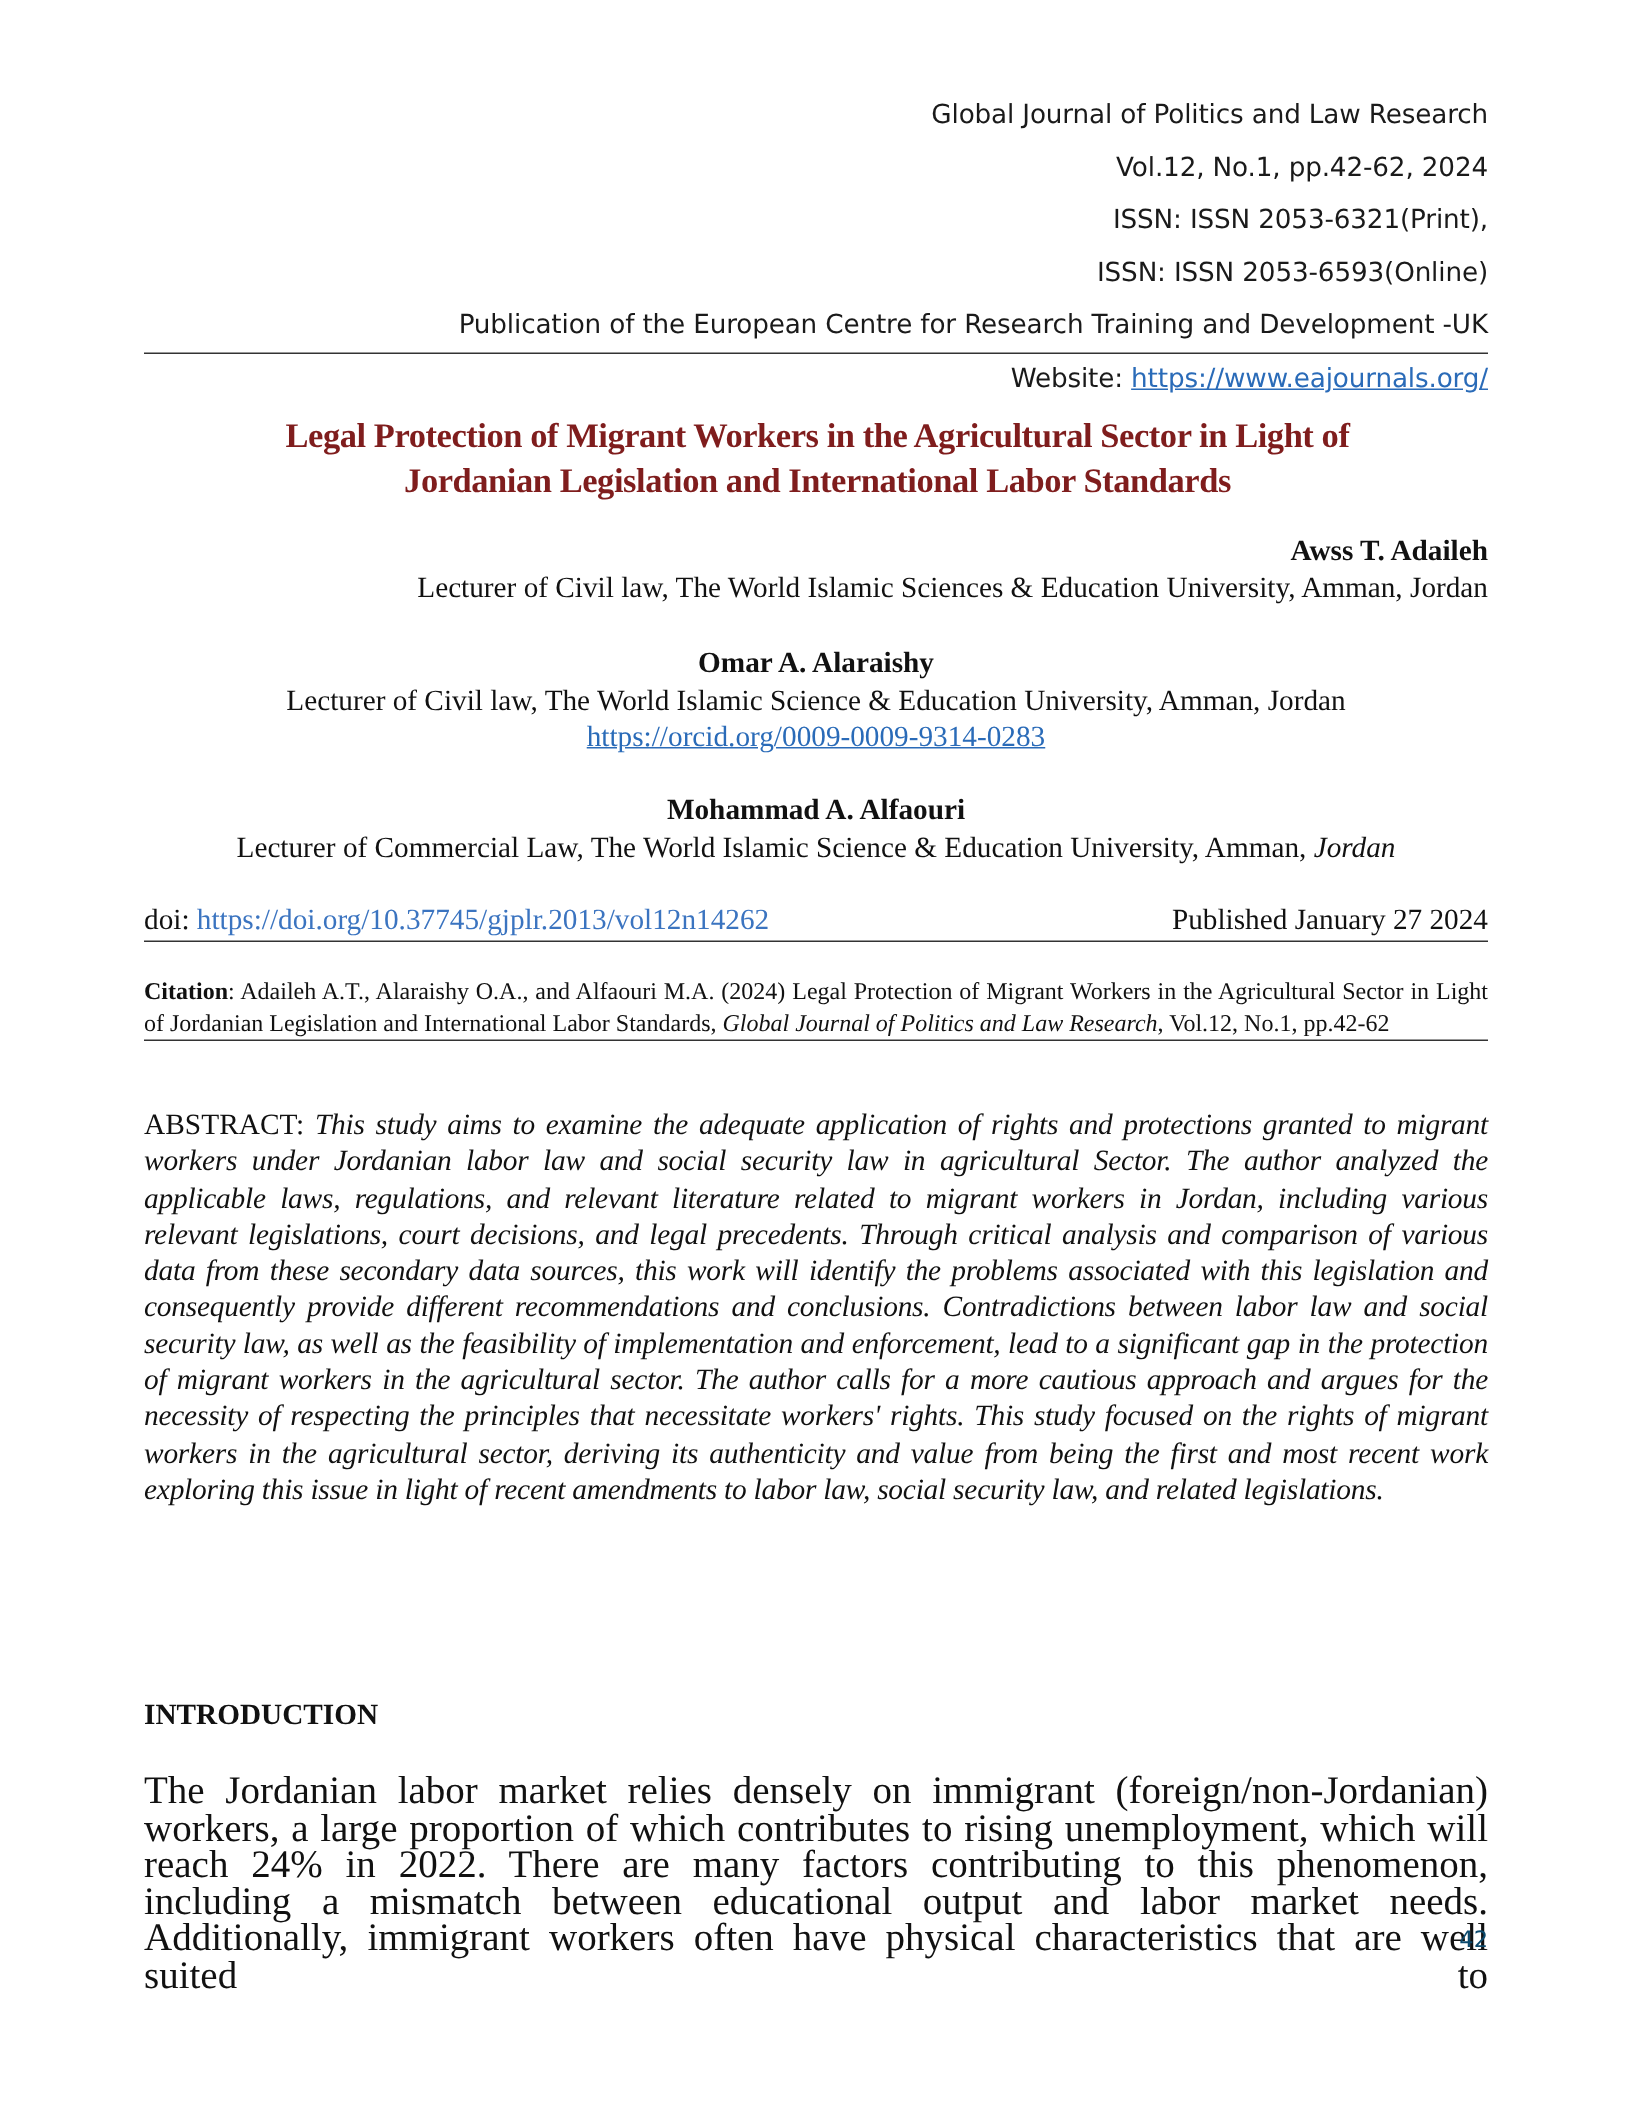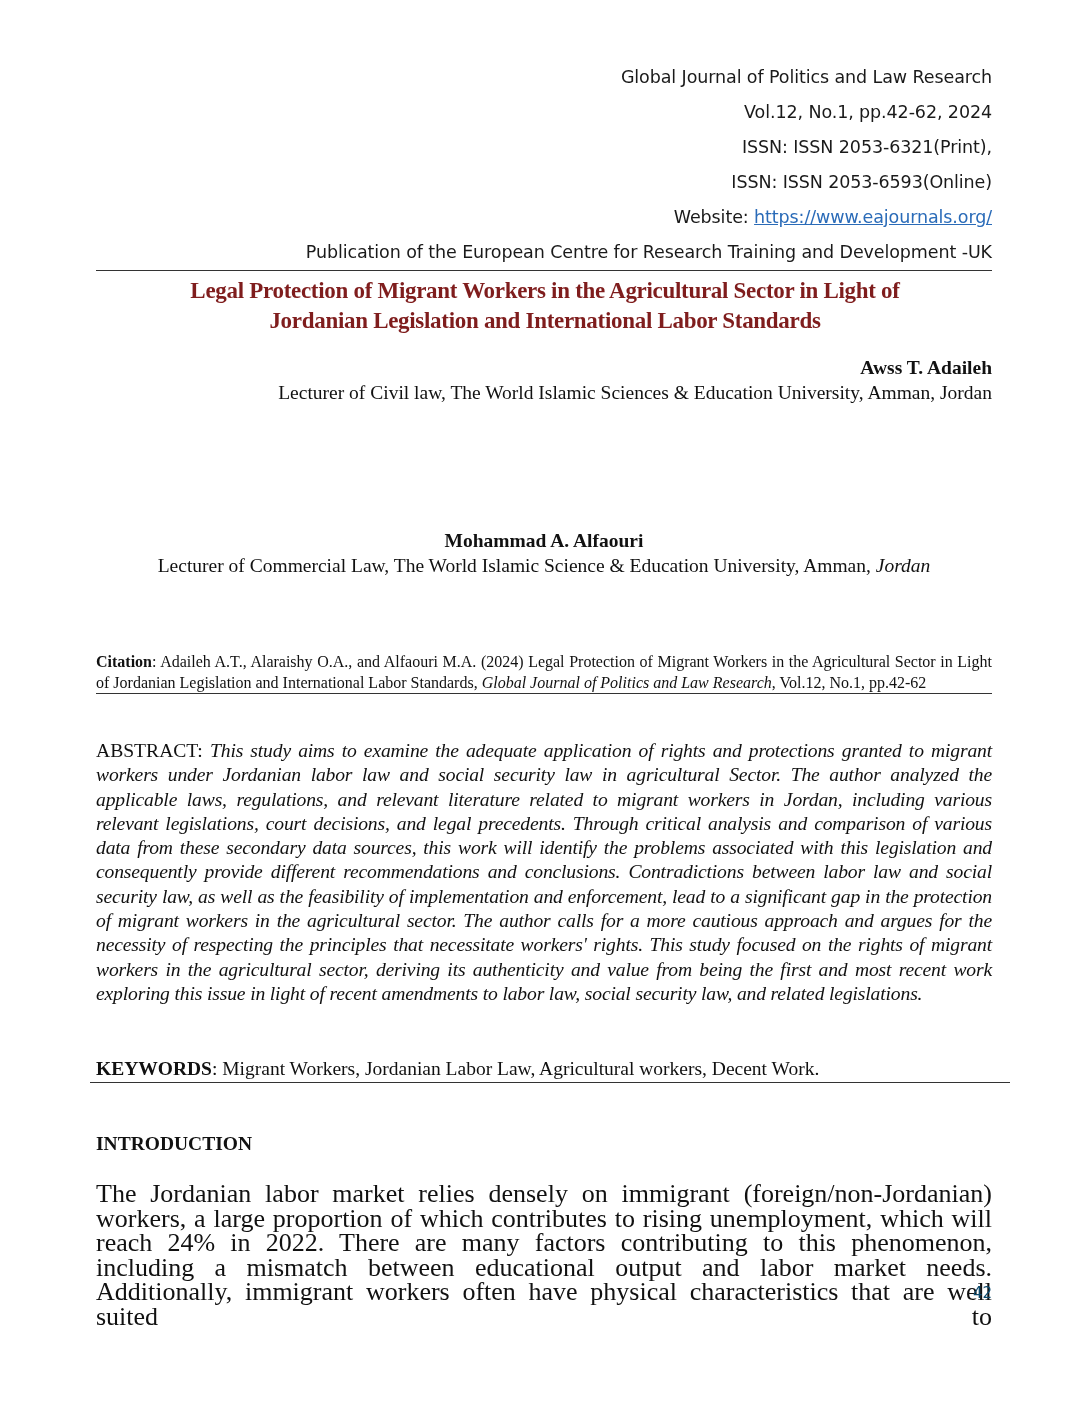--- a/index.html
+++ b/index.html
@@ -56,49 +56,57 @@
 </head>
 <body>
 
 <div class="page">
 
   <div class="journal-header">
     <div class="hl">Global Journal of Politics and Law Research</div>
     <div class="hl">Vol.12, No.1, pp.42-62, 2024</div>
     <div class="hl">ISSN: ISSN 2053-6321(Print),</div>
     <div class="hl">ISSN: ISSN 2053-6593(Online)</div>
+    <div class="hl pub-line">
+      <span>Publication of the European Centre for Research Training and Development -UK</span>
+    </div>
     <div class="hl">
       <span>Website: </span><a>https://www.eajournals.org/</a>
-    </div>
-    <div class="hl pub-line">
-      <span>Publication of the European Centre for Research Training and Development -UK</span>
     </div>
   </div>
 
   <div class="title">
     <div>Legal Protection of Migrant Workers in the Agricultural Sector in Light of</div>
     <div>Jordanian Legislation and International Labor Standards</div>
   </div>
 
   <div class="author-block" style="top:356px;text-align:right;">
     <div class="author-name">Awss T. Adaileh</div>
     <div>Lecturer of Civil law, The World Islamic Sciences &amp; Education University, Amman, Jordan</div>
   </div>
 
+  <div class="author-block" style="top:431px;">
+    <div class="author-name">Omar A. Alaraishy</div>
+    <div>Lecturer of Civil law, The World Islamic Science &amp; Education University, Amman, Jordan</div>
+    <div><a>https://orcid.org/0009-0009-9314-0283</a></div>
+  </div>
 
   <div class="author-block" style="top:529px;">
     <div class="author-name">Mohammad A. Alfaouri</div>
     <div><span>Lecturer of Commercial Law, The World Islamic Science &amp; Education University, Amman,</span><em> Jordan</em></div>
   </div>
 
+  <div class="doi-row">
+    <span><span>doi: </span><span class="doi-link">https://doi.org/10.37745/gjplr.2013/vol12n14262</span></span>
+    <span>Published January 27 2024</span>
+  </div>
 
   <div class="citation"><b>Citation</b><span>: Adaileh A.T., Alaraishy O.A., and Alfaouri M.A. (2024)   Legal Protection of Migrant Workers in the Agricultural Sector in Light of Jordanian Legislation and International Labor Standards, </span><i>Global Journal of Politics and Law Research</i><span>, Vol.12, No.1, pp.42-62</span></div>
 
   <div class="abstract"><b>ABSTRACT:</b><i> This study aims to examine the adequate application of rights and protections granted to migrant workers under Jordanian labor law and social security law in agricultural Sector. The author analyzed the applicable laws, regulations, and relevant literature related to migrant workers in Jordan, including various relevant legislations, court decisions, and legal precedents. Through critical analysis and comparison of various data from these secondary data sources, this work will identify the problems associated with this legislation and consequently provide different recommendations and conclusions. Contradictions between labor law and social security law, as well as the feasibility of implementation and enforcement, lead to a significant gap in the protection of migrant workers in the agricultural sector. The author calls for a more cautious approach and argues for the necessity of respecting the principles that necessitate workers' rights. This study focused on the rights of migrant workers in the agricultural sector, deriving its authenticity and value from being the first and most recent work exploring this issue in light of recent amendments to labor law, social security law, and related legislations.</i></div>
 
-  <div class="keywords"><b>KEYWORDS</b><span>: Migrant Workers, Jordanian Labor Law, Agricultural workers, Decent Work.</span></div>
 
   <div class="section-heading">INTRODUCTION</div>
 
   <div class="intro">The Jordanian labor market relies densely on immigrant (foreign/non-Jordanian) workers, a large proportion of which contributes to rising unemployment, which will reach 24% in 2022. There are many factors contributing to this phenomenon, including a mismatch between educational output and labor market needs. Additionally, immigrant workers often have physical characteristics that are well suited to</div>
 
   <div class="page-number">42</div>
 </div>
 
 </body></html>

